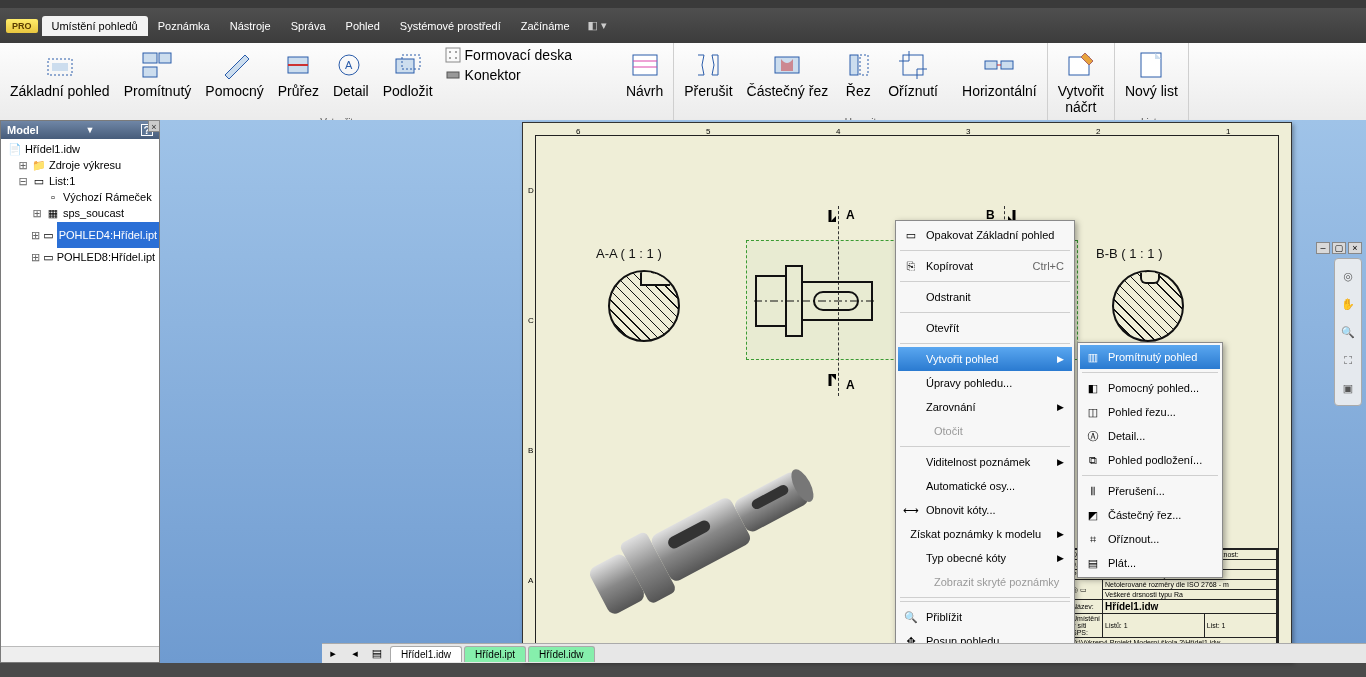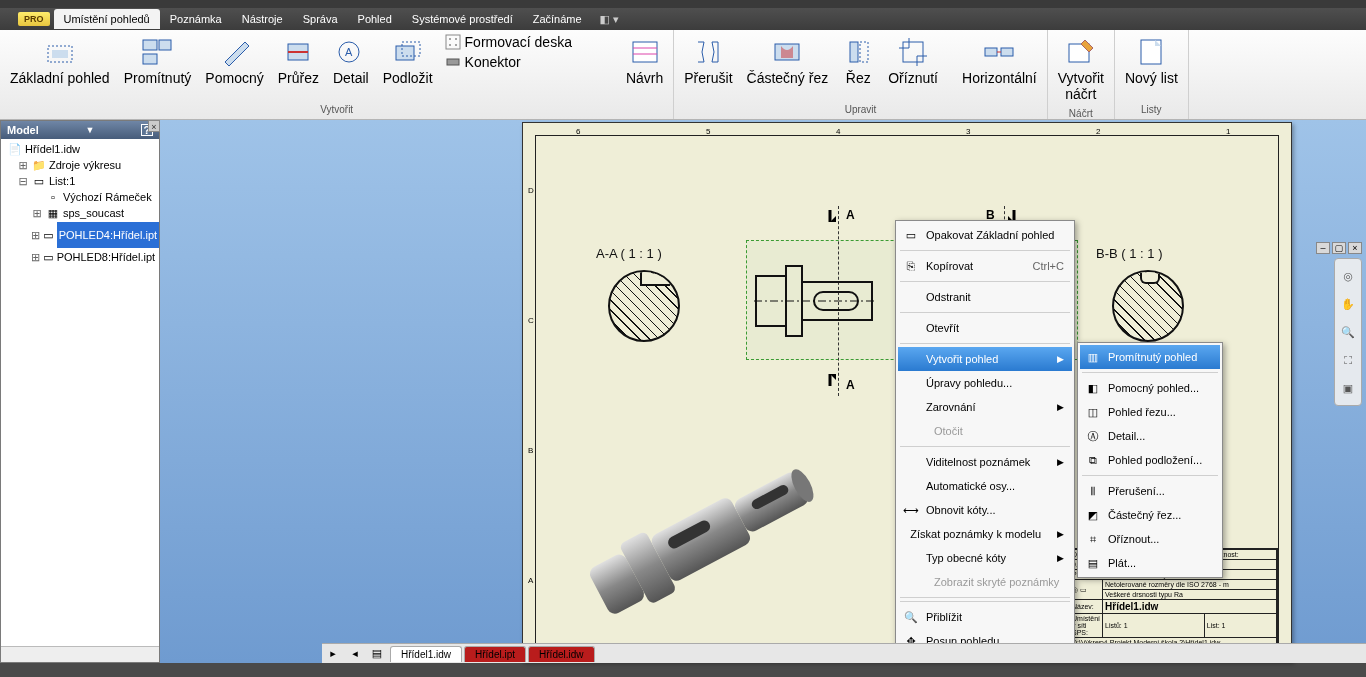--- a/index.html
+++ b/index.html
@@ -2,21 +2,21 @@
 <html><head>
 <meta charset="utf-8">
 <style>
 * { margin: 0; padding: 0; box-sizing: border-box; font-family: "Segoe UI", Tahoma, sans-serif; font-size: 11px; }
 body { width: 1366px; height: 677px; background: #4a4a4a; overflow: hidden; position: relative; }
 
 
 .titlebar { height: 8px; background: #3a3a3a; }
 
 
-.ribbon-tabs { height: 22px; background: linear-gradient(#4f4f4f,#3c3c3c); display: flex; align-items: center; padding-left: 18px; }
+.ribbon-tabs { height: 35px; background: linear-gradient(#4f4f4f,#3c3c3c); display: flex; align-items: center; padding-left: 6px; }
 .pro-badge { background: linear-gradient(#ffec6b,#e8c63f); color: #5a3c00; font-weight: bold; font-size: 9px; padding: 2px 6px; border-radius: 2px; margin-right: 4px; }
 .ribbon-tab { color: #fff; padding: 4px 10px; cursor: pointer; text-align: center; }
 .ribbon-tab.active { background: #f3f3f3; color: #000; border-radius: 3px 3px 0 0; }
 .ribbon-extras { margin-left: 8px; color: #ccc; display: flex; gap: 8px; }
 
 
 .ribbon { height: 90px; background: linear-gradient(#fdfdfd,#e9e9e9); border-bottom: 1px solid #b5b5b5; display: flex; }
 .ribbon-group { border-right: 1px solid #cfcfcf; padding: 2px 4px; display: flex; flex-direction: column; }
 .ribbon-group-body { flex: 1; display: flex; align-items: flex-start; gap: 2px; }
 .ribbon-group-label { text-align: center; font-size: 10px; color: #555; padding: 2px 0; }
@@ -72,21 +72,21 @@
 .rtoolbar { position: absolute; right: 4px; top: 138px; width: 28px; background: rgba(240,240,240,.9); border: 1px solid #aaa; border-radius: 4px; display: flex; flex-direction: column; gap: 6px; padding: 6px 2px; }
 .rtoolbar div { width: 22px; height: 22px; display: flex; align-items: center; justify-content: center; color: #555; }
 
 
 .winctrl { position: absolute; right: 4px; top: 122px; display: flex; gap: 2px; }
 .winctrl div { width: 14px; height: 12px; background: #d9d9d9; border: 1px solid #888; font-size: 9px; line-height: 10px; text-align: center; }
 
 
 .doctabs { position: absolute; left: 162px; bottom: 0; right: 0; height: 20px; background: #e7e7e7; border-top: 1px solid #aaa; display: flex; align-items: center; }
 .doctab-ico { width: 18px; height: 16px; margin: 0 2px; display: inline-flex; align-items: center; justify-content: center; }
-.doctab { padding: 2px 10px; border: 1px solid #aaa; border-bottom: none; background: #b91c1c; margin-left: 2px; font-size: 10px; border-radius: 3px 3px 0 0; }
+.doctab { padding: 2px 10px; border: 1px solid #aaa; border-bottom: none; background: #86efac; margin-left: 2px; font-size: 10px; border-radius: 3px 3px 0 0; }
 .doctab.active { background: #fff; }
 
 svg { display: block; }
 </style>
 </head>
 <body>
 
 <div class="titlebar"></div>
 
 <div class="ribbon-tabs">

